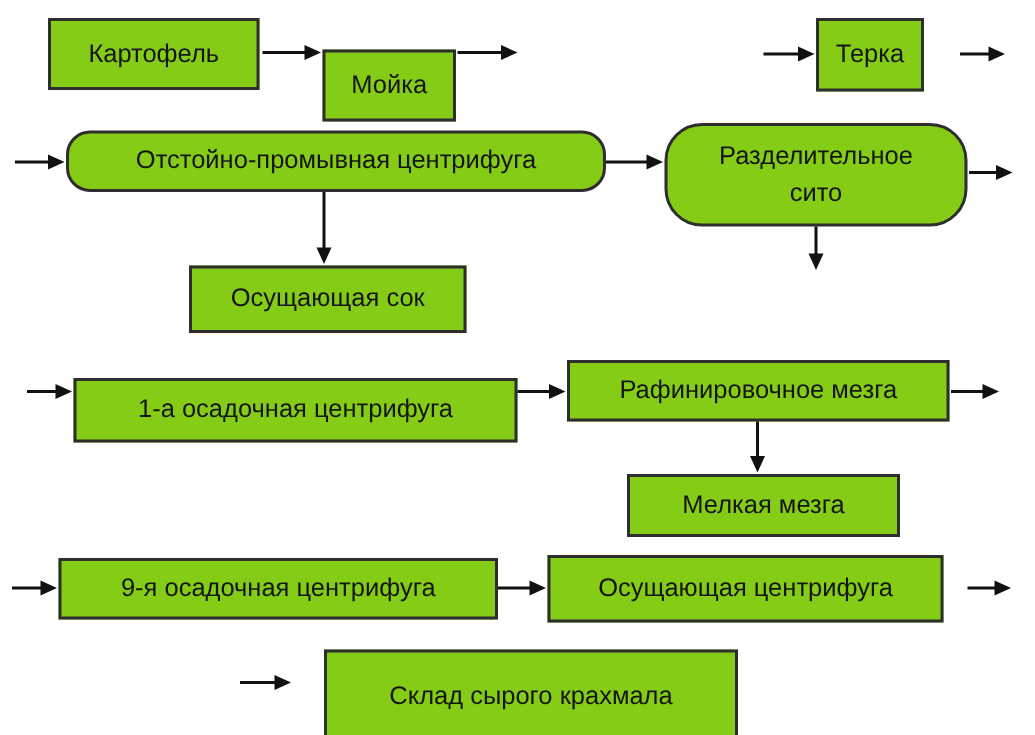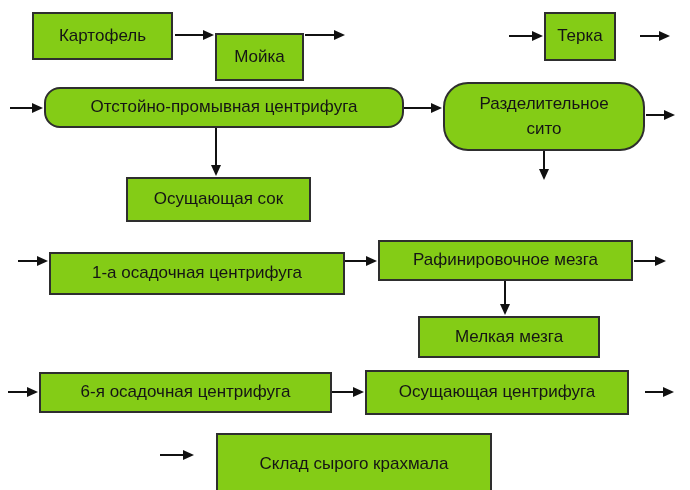--- a/index.html
+++ b/index.html
@@ -96,21 +96,21 @@
   <div class="ha" style="left:18px; top:260px; width:20px;"></div>
   <div class="node" style="left:49px; top:252px; width:296px; height:43px;">1-а осадочная центрифуга</div>
   <div class="ha" style="left:345px; top:260px; width:22px;"></div>
   <div class="node" style="left:378px; top:240px; width:255px; height:41px;">Рафинировочное мезга</div>
   <div class="ha" style="left:634px; top:260px; width:22px;"></div>
 
   <div class="va" style="left:504px; top:281px; height:24px;"></div>
   <div class="node" style="left:418px; top:316px; width:182px; height:42px;">Мелкая мезга</div>
 
   <div class="ha" style="left:8px; top:391px; width:20px;"></div>
-  <div class="node" style="left:39px; top:372px; width:293px; height:41px;">6-я осадочная центрифуга</div>
+  <div class="node" style="left:39px; top:372px; width:293px; height:41px;">9-я осадочная центрифуга</div>
   <div class="ha" style="left:332px; top:391px; width:22px;"></div>
   <div class="node" style="left:365px; top:370px; width:264px; height:45px;">Осущающая центрифуга</div>
   <div class="ha" style="left:645px; top:391px; width:19px;"></div>
 
   <div class="ha" style="left:160px; top:454px; width:24px;"></div>
   <div class="node" style="left:196px; top:433px; width:276px; height:62px;margin-left:20px;">Склад сырого крахмала</div>
 
 </div>
 
 </body></html>

